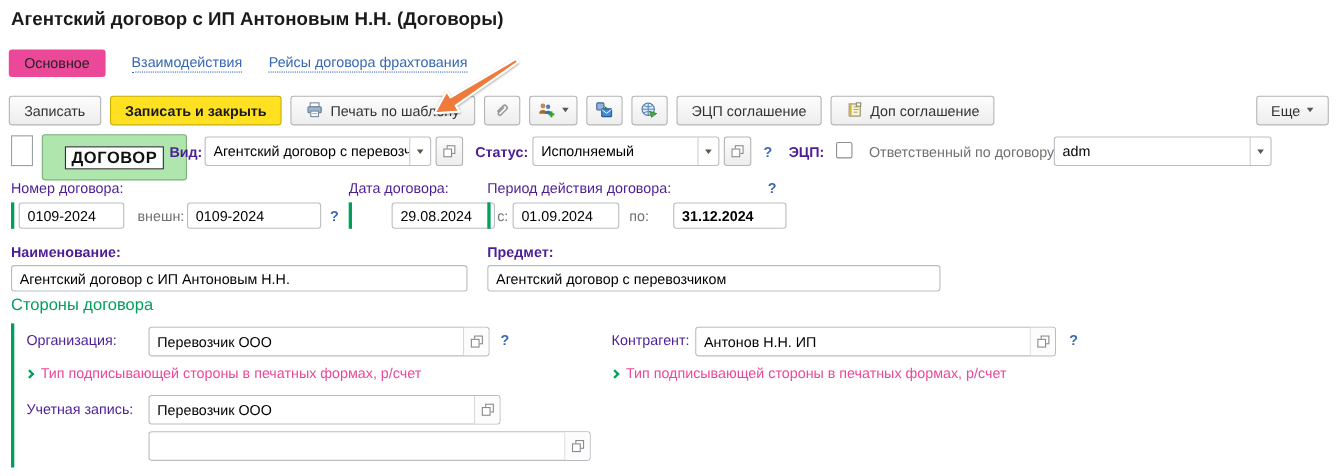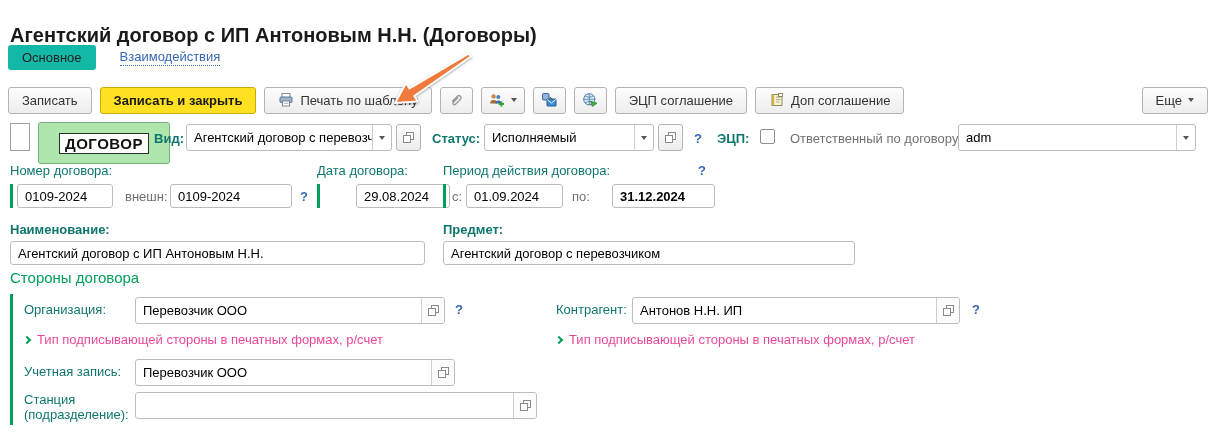--- a/index.html
+++ b/index.html
@@ -1,39 +1,39 @@
 <!DOCTYPE html>
 <html><head>
 <meta charset="utf-8">
 <style>
   * { margin:0; padding:0; box-sizing:border-box; }
   html,body { background:#fff; }
   body { font-family:"Liberation Sans","DejaVu Sans",sans-serif; font-size:13px; color:#222; }
   #screen { position:relative; width:1216px; height:433px; background:#fff; overflow:hidden; }
 
-  .title { position:absolute; left:10px; top:8px; font-size:20px; font-weight:bold; color:#1a1a1a;margin-top:16px; }
+  .title { position:absolute; left:10px; top:8px; font-size:17px; font-weight:bold; color:#1a1a1a; }
 
   
   .tabs { position:absolute; left:8px; top:44px; display:flex; align-items:center; gap:24px; height:26px; }
-  .tab-active { background:#14b8a6; border-radius:3px; padding:5px 14px; color:#222; }
+  .tab-active { background:#ec4899; border-radius:3px; padding:5px 14px; color:#222; }
   .tab-link { color:#3767b5; border-bottom:1px dotted #3767b5; padding-bottom:1px; cursor:pointer; }
 
   
   .toolbar { position:absolute; left:8px; top:86px; width:1200px; display:flex; align-items:center; gap:8px; height:28px; }
   .btn { height:27px; display:inline-flex; align-items:center; gap:6px; padding:0 13px;
          background:linear-gradient(#fdfdfd,#ededed); border:1px solid #b3b3b3; border-radius:3px;
          color:#333; font-size:13px; cursor:pointer; white-space:nowrap; }
   .btn-primary { background:#ffe122; border:1px solid #c9ad00; font-weight:bold; color:#1a1a1a; }
   .icon-btn { width:33px; padding:0; justify-content:center; }
   .icon-btn.wide { width:44px; }
   .btn-more { margin-left:auto; }
   .caret { width:0; height:0; border-left:3.5px solid transparent; border-right:3.5px solid transparent; border-top:4px solid #555; display:inline-block; }
 
   
-  .lbl { position:absolute; color:#0f766e; white-space:nowrap; }
+  .lbl { position:absolute; color:#4c1d95; white-space:nowrap; }
   .lbl-b { font-weight:bold; }
   .lbl-gray { position:absolute; color:#707070; white-space:nowrap; }
   .help { position:absolute; color:#3767b5; font-weight:bold; cursor:pointer; }
   .gbar { position:absolute; width:3px; background:#00a05a; }
   .inp { position:absolute; height:24px; border:1px solid #b9bdc2; border-radius:3px; background:#fff;
          display:flex; align-items:center; padding:0 7px; font-size:13px; color:#000; }
   .inp .val { flex:1; overflow:hidden; white-space:nowrap; }
   .hctl { height:27px; }
   .noRpad { padding-right:0; }
   .seg { align-self:stretch; display:flex; align-items:center; justify-content:center; border-left:1px solid #cfcfcf; }
@@ -66,20 +66,21 @@
 </head>
 <body>
 
 <div id="screen">
 
   <div class="title">Агентский договор с ИП Антоновым Н.Н. (Договоры)</div>
 
   <div class="tabs">
     <span class="tab-active">Основное</span>
     <span class="tab-link">Взаимодействия</span>
+    <span class="tab-link">Рейсы договора фрахтования</span>
   </div>
 
   <div class="toolbar">
     <button class="btn">Записать</button>
     <button class="btn btn-primary">Записать и закрыть</button>
     <button class="btn">
       <span style="display:inline-flex;">
         <svg width="16" height="16" viewBox="0 0 16 16">
           <rect x="4" y="1.5" width="8" height="4" fill="#fff" stroke="#7a8a9a"></rect>
           <rect x="2" y="5" width="12" height="5.5" rx="1" fill="#9db4cb" stroke="#5d7robust" stroke-opacity="0"></rect>
@@ -174,21 +175,21 @@
       </span>
   </div>
   <div class="open-btn" style="left:658px; top:124px;">
       <span class="sq-icon"></span>
     </div>
   <span class="help" style="left:694px; top:131px;">?</span>
 
   <span class="lbl lbl-b" style="left:717px; top:131px;">ЭЦП:</span>
   <span class="checkbox" style="left:760px; top:129px;"></span>
   <span class="lbl-gray" style="left:790px; top:131px;">Ответственный по договору:</span>
-  <div class="inp hctl noRpad" style="left:958px; top:124px; width:238px;">
+  <div class="inp hctl noRpad" style="left:958px; top:124px; width:198px;">
     <span class="val">adm</span>
     <span class="seg caretseg">
         <span class="caret"></span>
       </span>
   </div>
 
   <span class="lbl" style="left:10px; top:163px;">Номер договора:</span>
   <span class="lbl" style="left:317px; top:163px;">Дата договора:</span>
   <span class="lbl" style="left:443px; top:163px;">Период действия договора:</span>
   <span class="help" style="left:698px; top:163px;">?</span>
@@ -258,21 +259,20 @@
   </span>
 
   <span class="lbl" style="left:24px; top:364px;">Учетная запись:</span>
   <div class="inp hctl noRpad" style="left:135px; top:359px; width:320px;">
     <span class="val">Перевозчик ООО</span>
     <span class="seg openseg">
         <span class="sq-icon"></span>
       </span>
   </div>
 
-  <span class="lbl station-lbl" style="left:24px; top:392px;">Станция (подразделение):</span>
   <div class="inp hctl noRpad" style="left:135px; top:392px; width:402px;">
     <span class="val"></span>
     <span class="seg openseg">
         <span class="sq-icon"></span>
       </span>
   </div>
 
 </div>
 
 </body></html>

